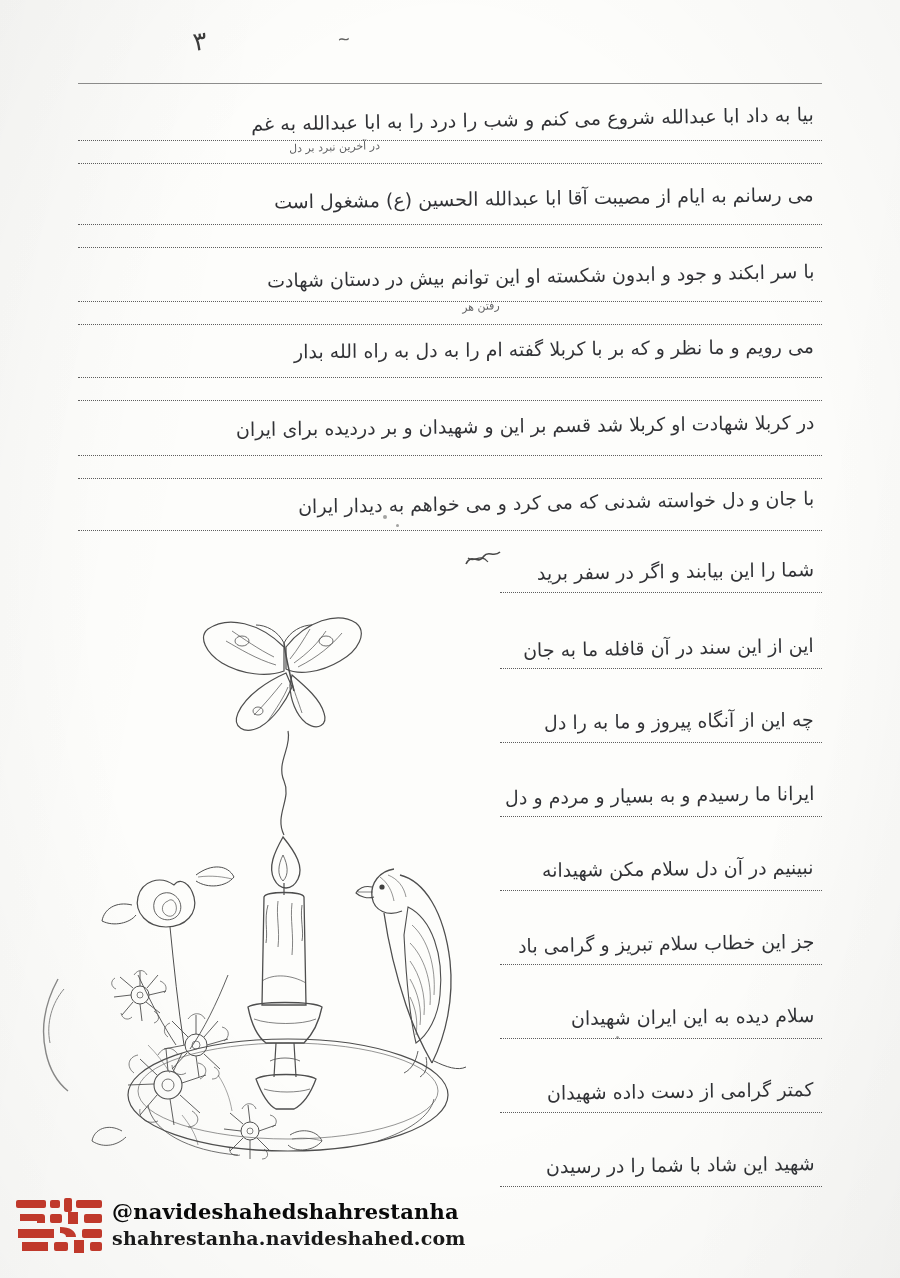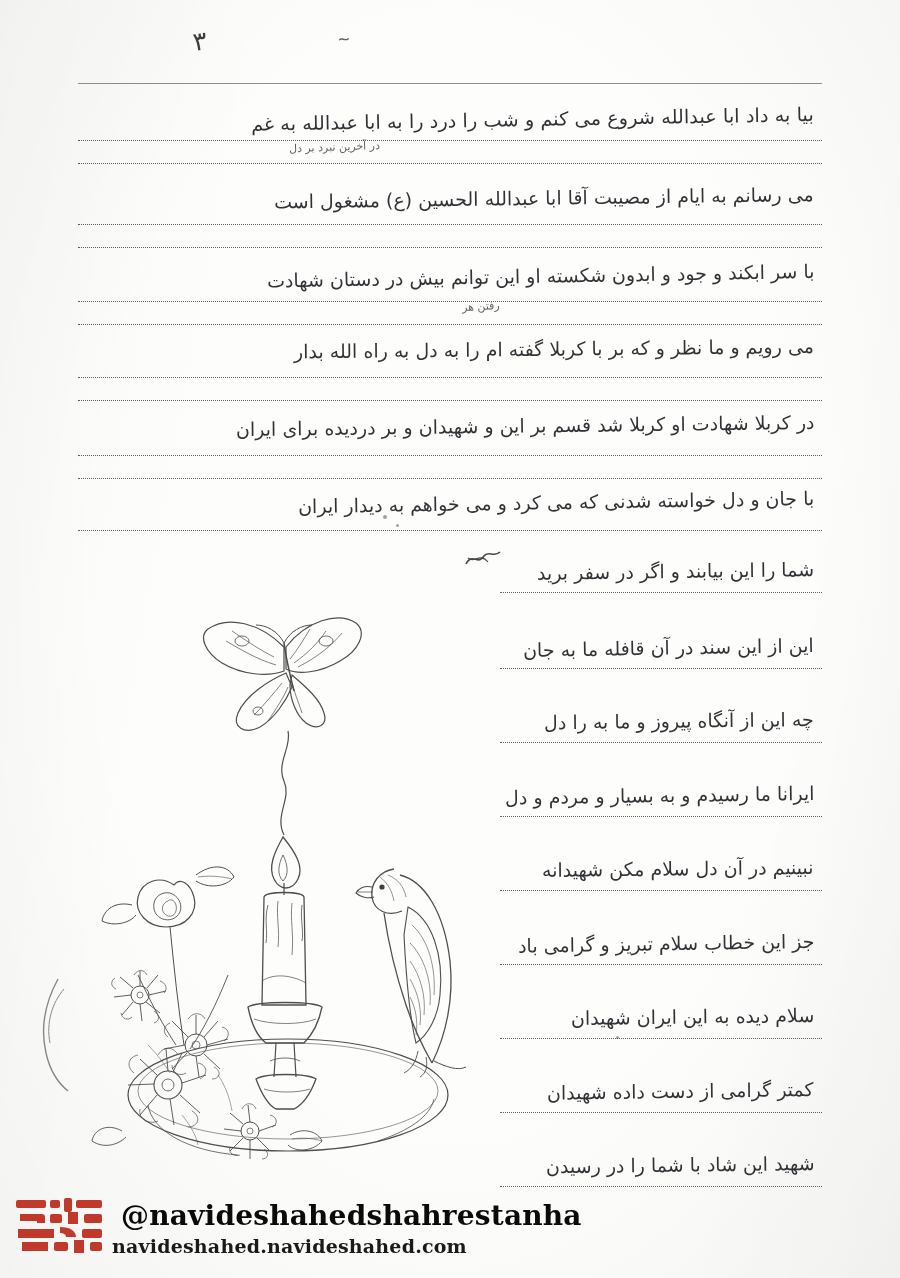--- a/index.html
+++ b/index.html
@@ -109,25 +109,24 @@
     height: 62px;
   }
   #footer-text {
     position: absolute;
     left: 112px;
     top: 18px;
   }
   #footer-handle {
     font-family: "DejaVu Serif", serif;
     font-weight: bold;
-    font-size: 28px;
+    font-size: 21px;
     color: #0a0a0a;
     letter-spacing: .2px;
     line-height: 1.15;
-    margin-left: 9px;
   }
   #footer-site {
     font-family: "DejaVu Serif", serif;
     font-weight: bold;
     font-size: 19px;
     color: #1a1a1a;
     letter-spacing: .2px;
     margin-top: 3px;
   }
   .speck {
@@ -388,17 +387,17 @@
           <rect x="68" y="33" width="20" height="9" rx="2"></rect>
           <path d="M8,46 h26 v9 h-26 z"></path>
           <rect x="40" y="46" width="14" height="9" rx="2"></rect>
           <path d="M60,44 h10 v13 h-10 z"></path>
           <rect x="76" y="46" width="12" height="9" rx="2"></rect>
         </g>
       </svg>
     </div>
     <div id="footer-text">
       <div id="footer-handle">@navideshahedshahrestanha</div>
-      <div id="footer-site">navideshahed.navideshahed.com</div>
+      <div id="footer-site">shahrestanha.navideshahed.com</div>
     </div>
   </div>
 
 </div>
 
 </body></html>

